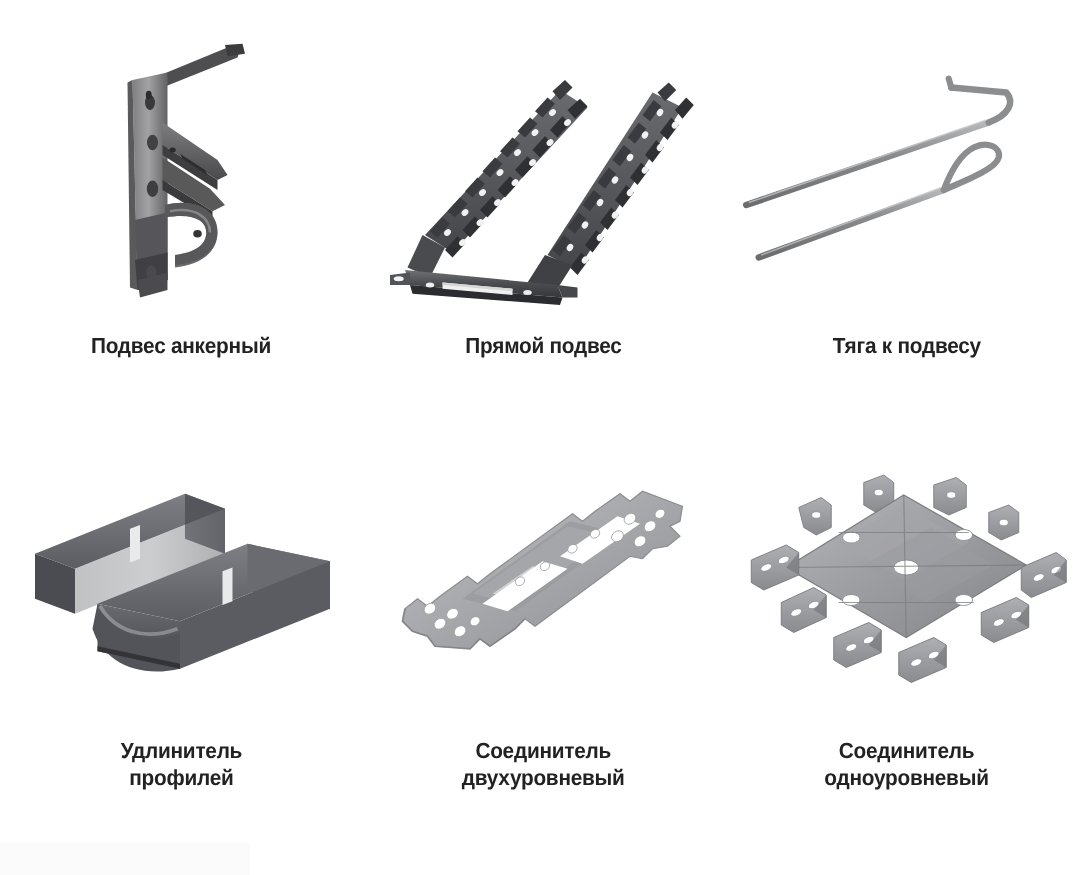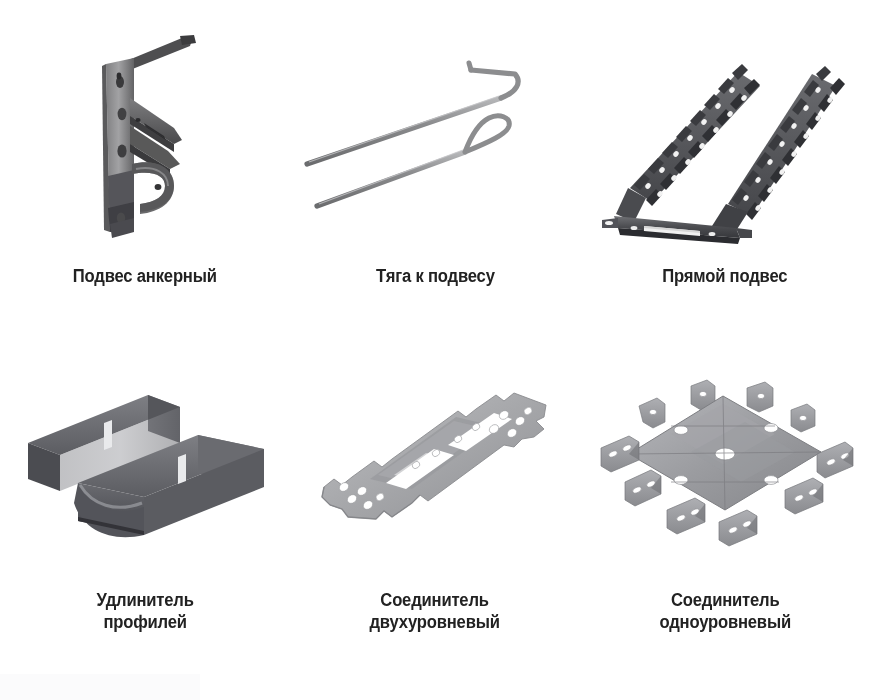--- a/index.html
+++ b/index.html
@@ -135,57 +135,20 @@
         <path d="M62 138 C86 132 104 142 104 160 C104 176 90 186 70 188 L70 178 C86 176 95 170 95 160 C95 150 84 144 62 148 Z" fill="#6a6a6c"></path>
         <path d="M62 148 C84 144 95 150 95 160 C95 170 86 176 70 178 L70 186 C92 184 104 174 104 159 C104 142 86 132 62 138 Z" fill="#4d4d4f" opacity="0.6"></path>
         <ellipse cx="88" cy="161" rx="3.4" ry="3" fill="#343436"></ellipse>
 
         <path d="M66 143 C86 139 98 148 98 160" stroke="#b3b3b5" stroke-width="2" fill="none" opacity="0.5"></path>
 
         <path d="M40 198 L64 192 L64 206 L42 212 Z" fill="#4a4a4f"></path>
       </svg>
     </div>
     <div class="product-label">Подвес анкерный</div>
-  </div>
-
-  <div class="product-card r1">
-    <div class="product-figure">
-      <svg class="art-rod" viewBox="0 0 265 190">
-        <defs>
-          <linearGradient id="gWire" x1="0" y1="0" x2="0" y2="1">
-            <stop offset="0" stop-color="#b7b8ba"></stop>
-            <stop offset="0.4" stop-color="#8a8b8d"></stop>
-            <stop offset="1" stop-color="#6b6c6e"></stop>
-          </linearGradient>
-        </defs>
-
-        <g stroke="url(#gWire)" stroke-width="5.2" fill="none" stroke-linecap="round">
-          <path d="M4 118 L198 52"></path>
-        </g>
-        <g stroke="#8c8d8f" stroke-width="5.2" fill="none" stroke-linecap="round" stroke-linejoin="round">
-          <path d="M198 52 C214 46 219 36 212 28 L168 24"></path>
-        </g>
-
-        <g stroke="#8c8d8f" stroke-width="5" fill="none" stroke-linecap="round">
-          <path d="M168 24 L166 17"></path>
-        </g>
-
-        <path d="M6 116 L196 50" stroke="#c9cacc" stroke-width="1.2" fill="none" opacity="0.75"></path>
-
-        <g stroke="url(#gWire)" stroke-width="5.2" fill="none" stroke-linecap="round">
-          <path d="M14 160 L162 106"></path>
-        </g>
-
-        <g stroke="#8c8d8f" stroke-width="5" fill="none" stroke-linecap="round" stroke-linejoin="round">
-          <path d="M162 106 C186 96 204 88 206 80 C208 71 196 67 186 72 C176 77 168 90 162 106"></path>
-        </g>
-        <path d="M16 158 L160 104" stroke="#c9cacc" stroke-width="1.2" fill="none" opacity="0.75"></path>
-      </svg>
-    </div>
-    <div class="product-label">Тяга к подвесу</div>
   </div>
 
   <div class="product-card r1">
     <div class="product-figure">
       <svg class="art-straight" viewBox="0 0 250 205">
         <defs>
           <linearGradient id="gStrArm" x1="0" y1="0" x2="0" y2="1">
             <stop offset="0" stop-color="#6a6b6f"></stop>
             <stop offset="1" stop-color="#45464a"></stop>
           </linearGradient>
@@ -296,20 +259,57 @@
 
         <ellipse cx="34" cy="190" rx="3.4" ry="2" fill="#ededed"></ellipse>
         <ellipse cx="112" cy="196" rx="3.4" ry="2" fill="#ededed"></ellipse>
 
         <path d="M136 190 L152 192 L152 200 L140 200 Z" fill="#46474b"></path>
       </svg>
     </div>
     <div class="product-label">Прямой подвес</div>
   </div>
 
+  <div class="product-card r1">
+    <div class="product-figure">
+      <svg class="art-rod" viewBox="0 0 265 190">
+        <defs>
+          <linearGradient id="gWire" x1="0" y1="0" x2="0" y2="1">
+            <stop offset="0" stop-color="#b7b8ba"></stop>
+            <stop offset="0.4" stop-color="#8a8b8d"></stop>
+            <stop offset="1" stop-color="#6b6c6e"></stop>
+          </linearGradient>
+        </defs>
+
+        <g stroke="url(#gWire)" stroke-width="5.2" fill="none" stroke-linecap="round">
+          <path d="M4 118 L198 52"></path>
+        </g>
+        <g stroke="#8c8d8f" stroke-width="5.2" fill="none" stroke-linecap="round" stroke-linejoin="round">
+          <path d="M198 52 C214 46 219 36 212 28 L168 24"></path>
+        </g>
+
+        <g stroke="#8c8d8f" stroke-width="5" fill="none" stroke-linecap="round">
+          <path d="M168 24 L166 17"></path>
+        </g>
+
+        <path d="M6 116 L196 50" stroke="#c9cacc" stroke-width="1.2" fill="none" opacity="0.75"></path>
+
+        <g stroke="url(#gWire)" stroke-width="5.2" fill="none" stroke-linecap="round">
+          <path d="M14 160 L162 106"></path>
+        </g>
+
+        <g stroke="#8c8d8f" stroke-width="5" fill="none" stroke-linecap="round" stroke-linejoin="round">
+          <path d="M162 106 C186 96 204 88 206 80 C208 71 196 67 186 72 C176 77 168 90 162 106"></path>
+        </g>
+        <path d="M16 158 L160 104" stroke="#c9cacc" stroke-width="1.2" fill="none" opacity="0.75"></path>
+      </svg>
+    </div>
+    <div class="product-label">Тяга к подвесу</div>
+  </div>
+
   <div class="product-card r2">
     <div class="product-figure">
       <svg class="art-extender" viewBox="0 0 250 160">
         <defs>
           <linearGradient id="gExtTop" x1="0" y1="0" x2="0" y2="1">
             <stop offset="0" stop-color="#7e7f84"></stop>
             <stop offset="1" stop-color="#5c5d62"></stop>
           </linearGradient>
           <linearGradient id="gExtFront" x1="0" y1="0" x2="0" y2="1">
             <stop offset="0" stop-color="#6a6b70"></stop>

